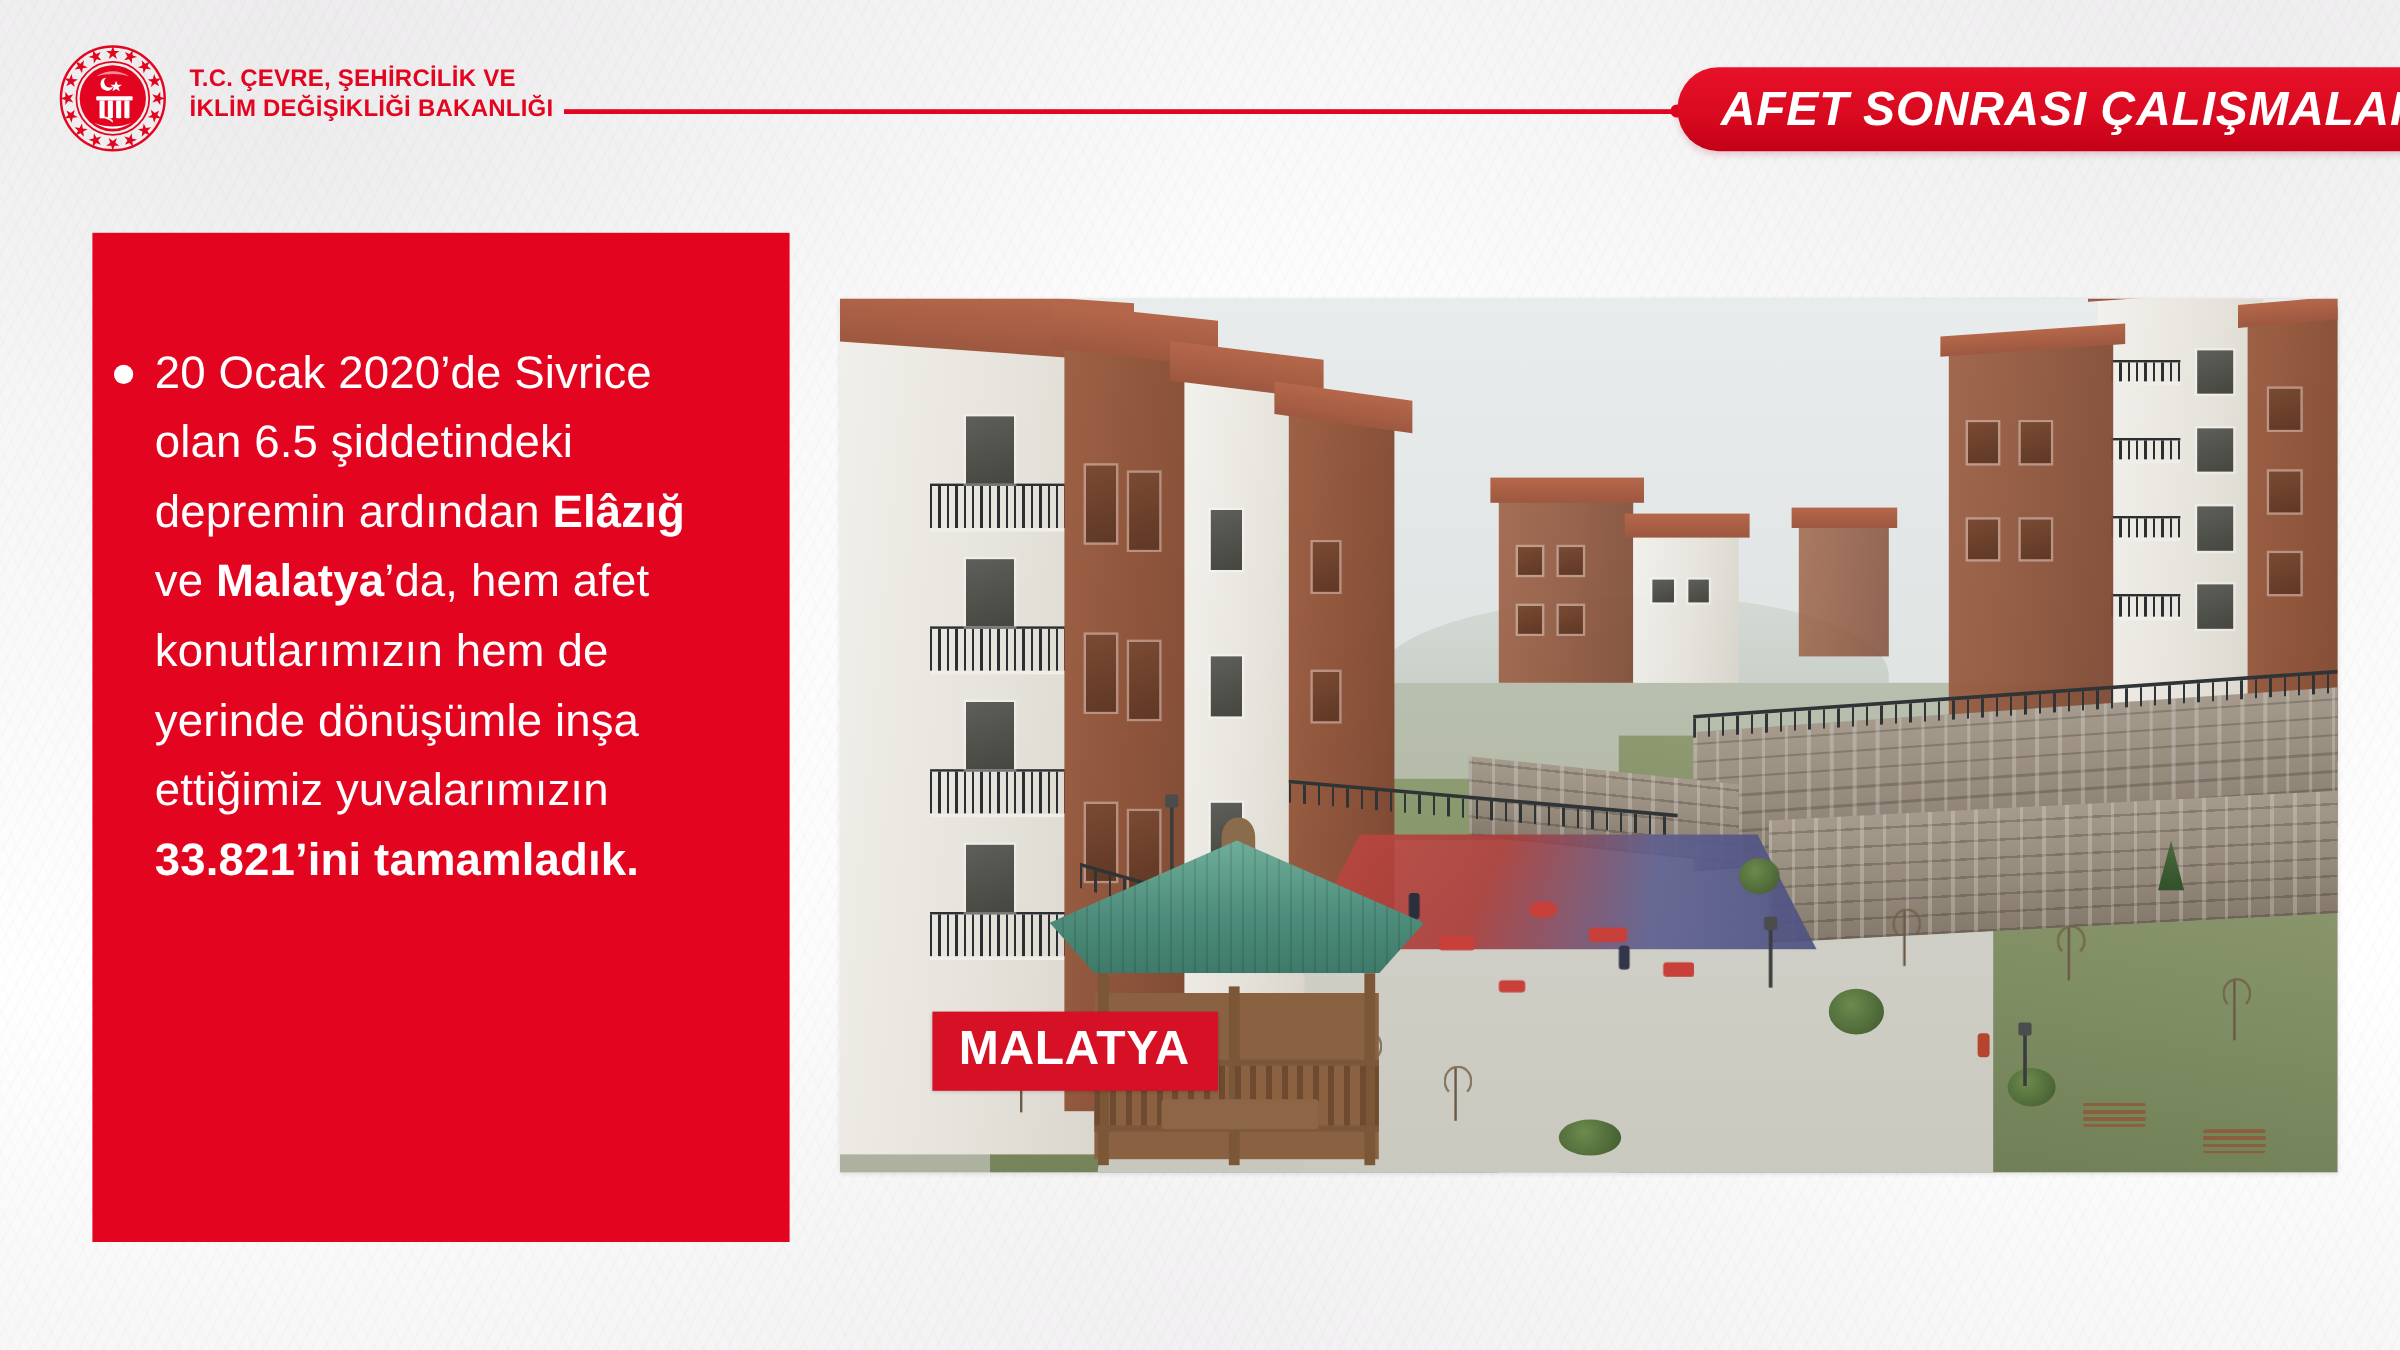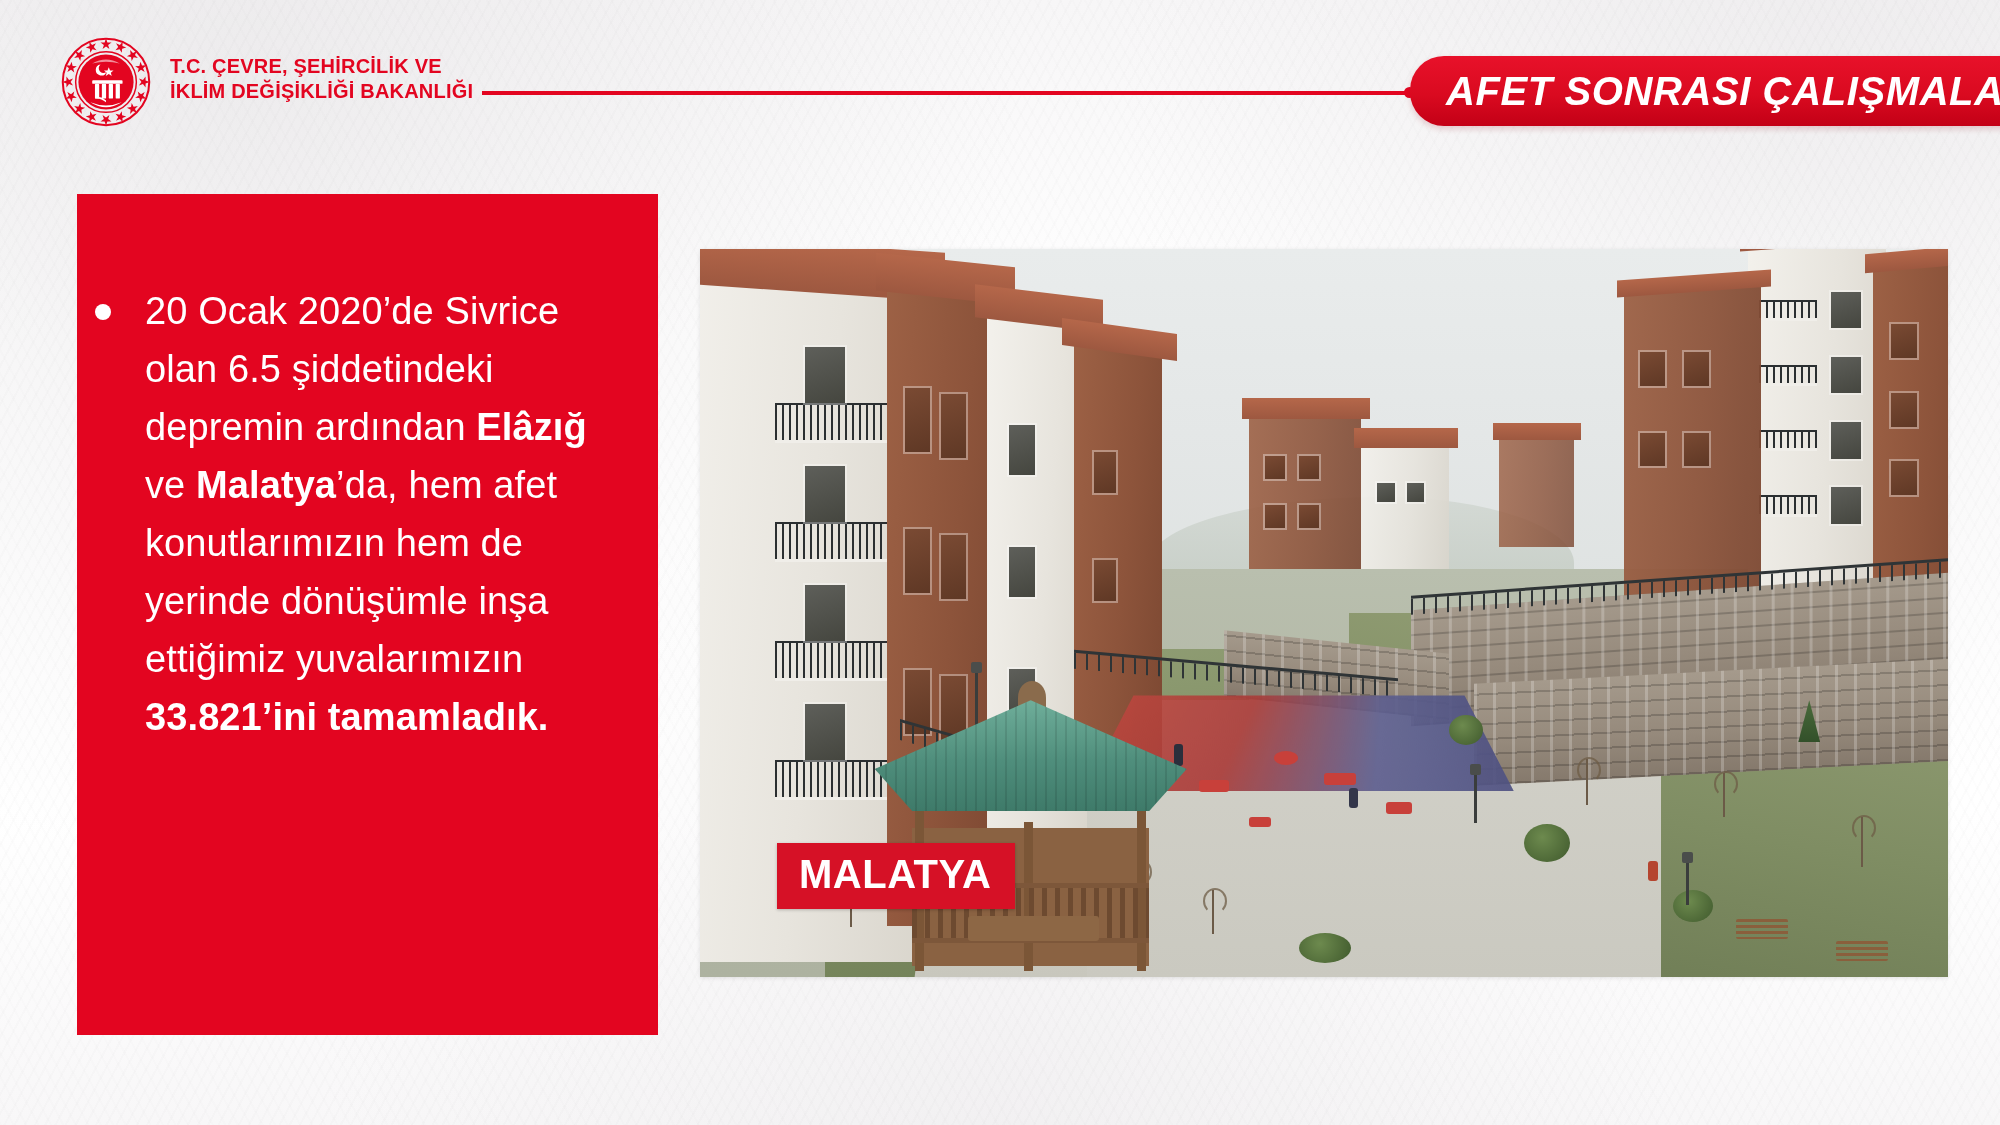--- a/index.html
+++ b/index.html
@@ -30,21 +30,21 @@
   #bg-texture::after{
     content:"";
     position:absolute; inset:0;
     background:
       repeating-linear-gradient(118deg, rgba(0,0,0,.016) 0 2px, rgba(255,255,255,0) 2px 9px),
       repeating-linear-gradient(62deg, rgba(0,0,0,.012) 0 2px, rgba(255,255,255,0) 2px 11px);
     opacity:.85;
   }
 
   
-  #header { position:absolute; left:0; top:0; width:1716px; height:160px;margin-left:12px; }
+  #header { position:absolute; left:0; top:0; width:1716px; height:160px; }
 
   #logo-wrap{
     position:absolute; left:48px; top:36px;
     width:92px; height:92px;
   }
   #logo-wrap svg{ display:block; width:92px; height:92px; }
 
   #ministry-title{
     position:absolute; left:158px; top:54px;
     color:#E30520;
@@ -94,21 +94,20 @@
     left:77px; top:194px;
     width:581px; height:841px;
     background:#E30520;
   }
   #bullet-row{
     position:absolute;
     left:18px; top:88px;
     width:545px;
     display:flex;
     align-items:flex-start;
-    gap:16px;
   }
   #bullet-dot{
     flex:0 0 auto;
     width:16px; height:16px;
     border-radius:50%;
     background:#ffffff;
     margin-top:22px;
     margin-right:18px;
   }
   #bullet-text{

